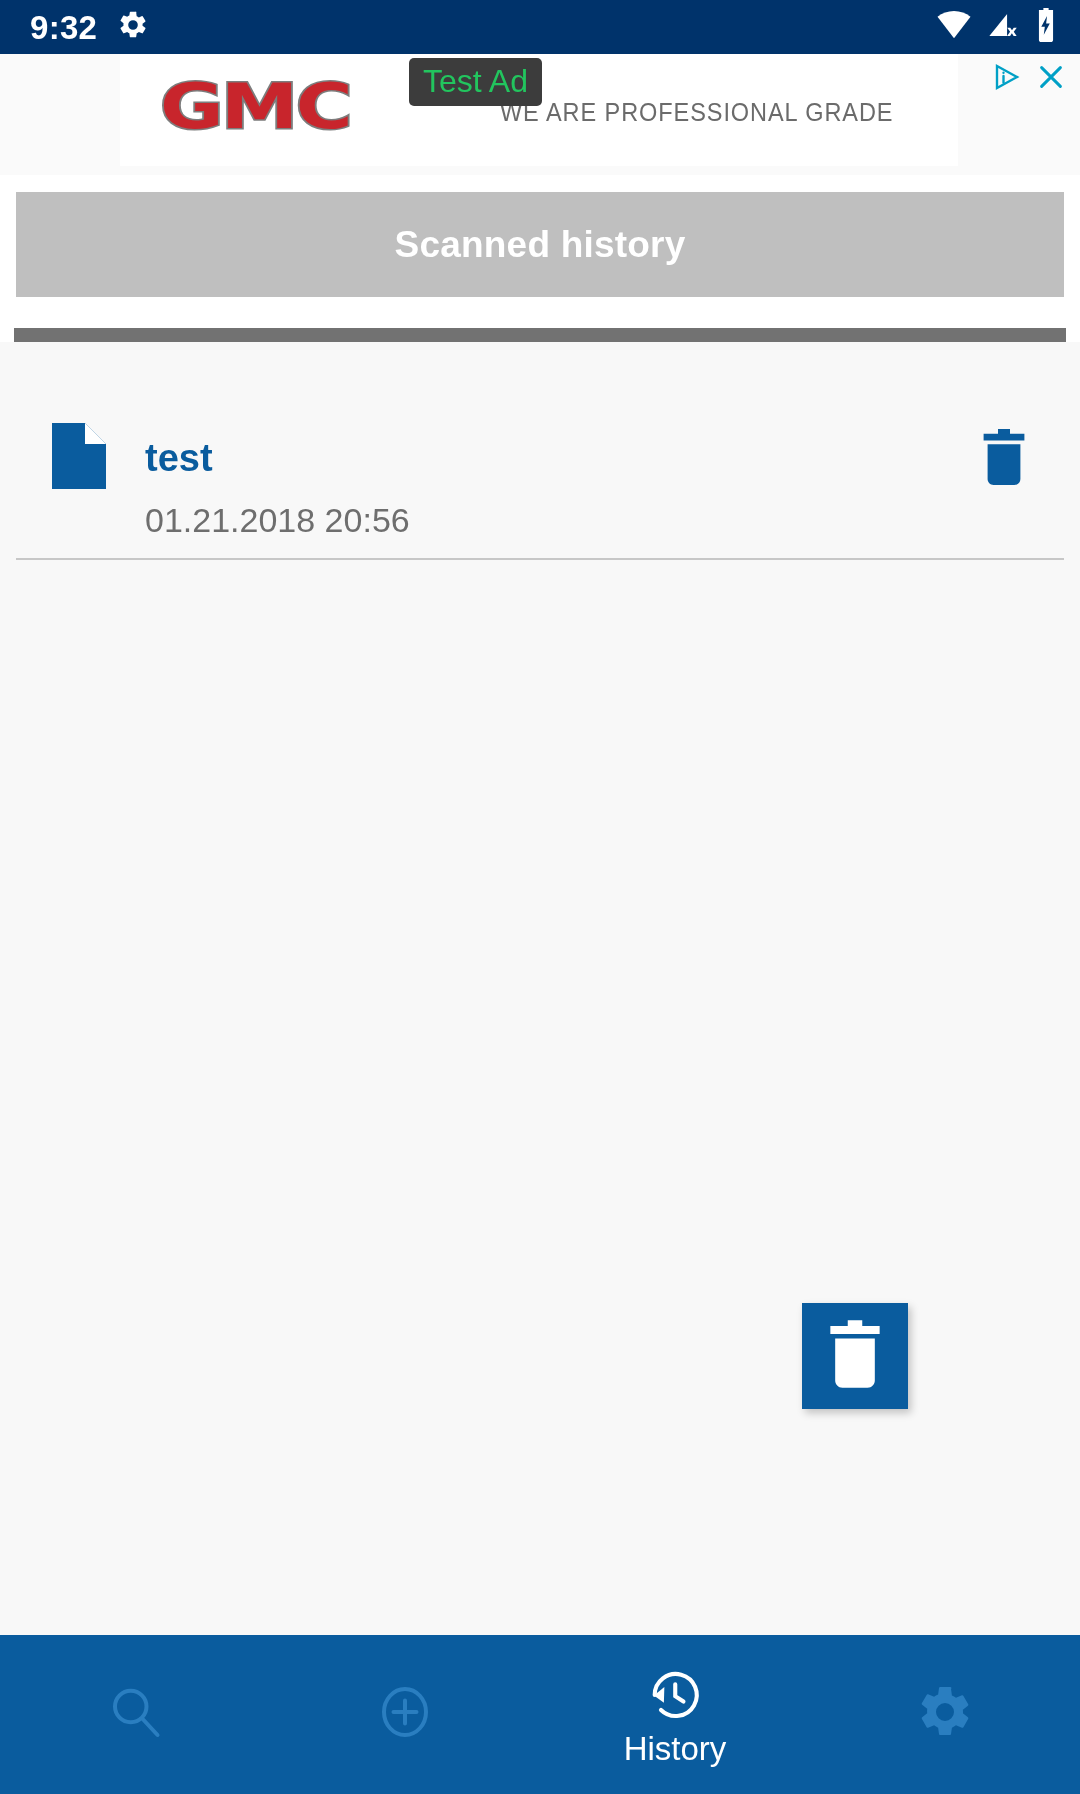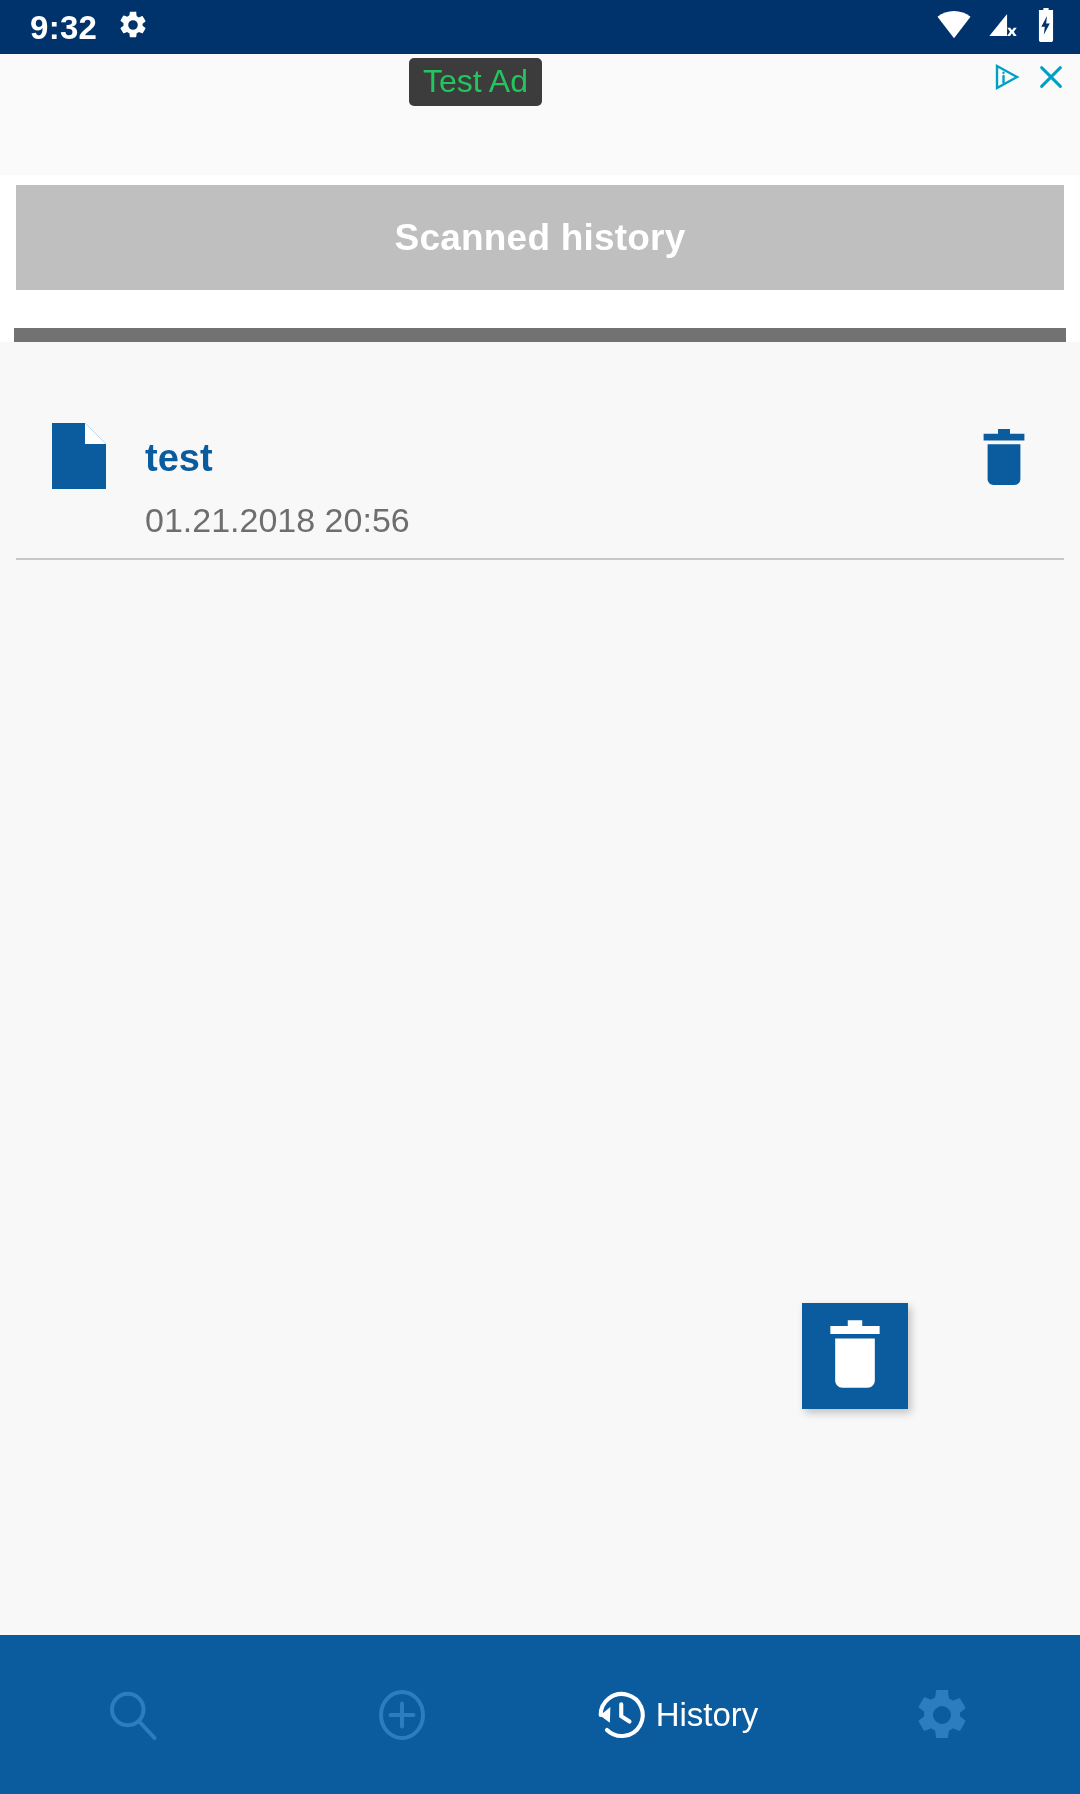--- a/index.html
+++ b/index.html
@@ -113,21 +113,21 @@
     position: absolute;
     right: 14px;
     top: 8px;
     width: 30px;
     height: 30px;
   }
 
   
   .tab-bar {
     position: absolute;
-    top: 185px; left: 0;
+    top: 192px; left: 0;
     width: 1080px;
     height: 105px;
     display: flex;
     padding: 0 16px;
     box-sizing: border-box;
     gap: 16px;
     text-align: right;
   }
   .tab {
     flex: 1;
@@ -227,21 +227,21 @@
     position: absolute;
     bottom: 0; left: 0;
     width: 1080px;
     height: 159px;
     background: #0a5c9e;
     display: flex;
   }
   .nav-item {
     flex: 1;
     display: flex;
-    flex-direction: row;
+    flex-direction: column;
     align-items: center;
     justify-content: center;
     gap: 6px;
   }
   .nav-label {
     font-size: 33px;
     color: #ffffff;
     line-height: 1;
   }
   .nav-icon-wrap { display: flex; align-items: center; justify-content: center; height: 62px; }
@@ -273,20 +273,24 @@
     <span>
       <svg width="24" height="34" viewBox="0 0 14 26" fill="#ffffff">
         <path d="M9 0H5v1.6H1.6v22.8c0 .9.7 1.6 1.6 1.6h7.6c.9 0 1.6-.7 1.6-1.6V1.6H9V0z"></path>
         <path d="M7.8 6.2L3.4 14.4h2.7l-.8 6 4.6-8.6H7.1l.7-5.6z" fill="#00336b"></path>
       </svg>
     </span>
   </div>
 </div>
 
 <div class="ad-banner">
+  <div class="ad-inner">
+    <div class="gmc-logo">GMC</div>
+    <div class="gmc-tagline">WE ARE PROFESSIONAL GRADE</div>
+  </div>
   <div class="test-ad-badge">Test Ad</div>
   <span class="ad-choices">
     <svg width="30" height="30" viewBox="0 0 24 24" fill="none" stroke="#00a0c6" stroke-width="1.9">
       <path d="M4 3.2L20 12 4 20.8V3.2z"></path>
       <circle cx="9.2" cy="8.6" r="0.95" fill="#00a0c6" stroke="none"></circle>
       <path d="M9.2 11.2v5.2" stroke-linecap="round"></path>
     </svg>
   </span>
   <span class="ad-close">
     <svg width="30" height="30" viewBox="0 0 24 24" stroke="#00a0c6" stroke-width="2.4" stroke-linecap="round">

